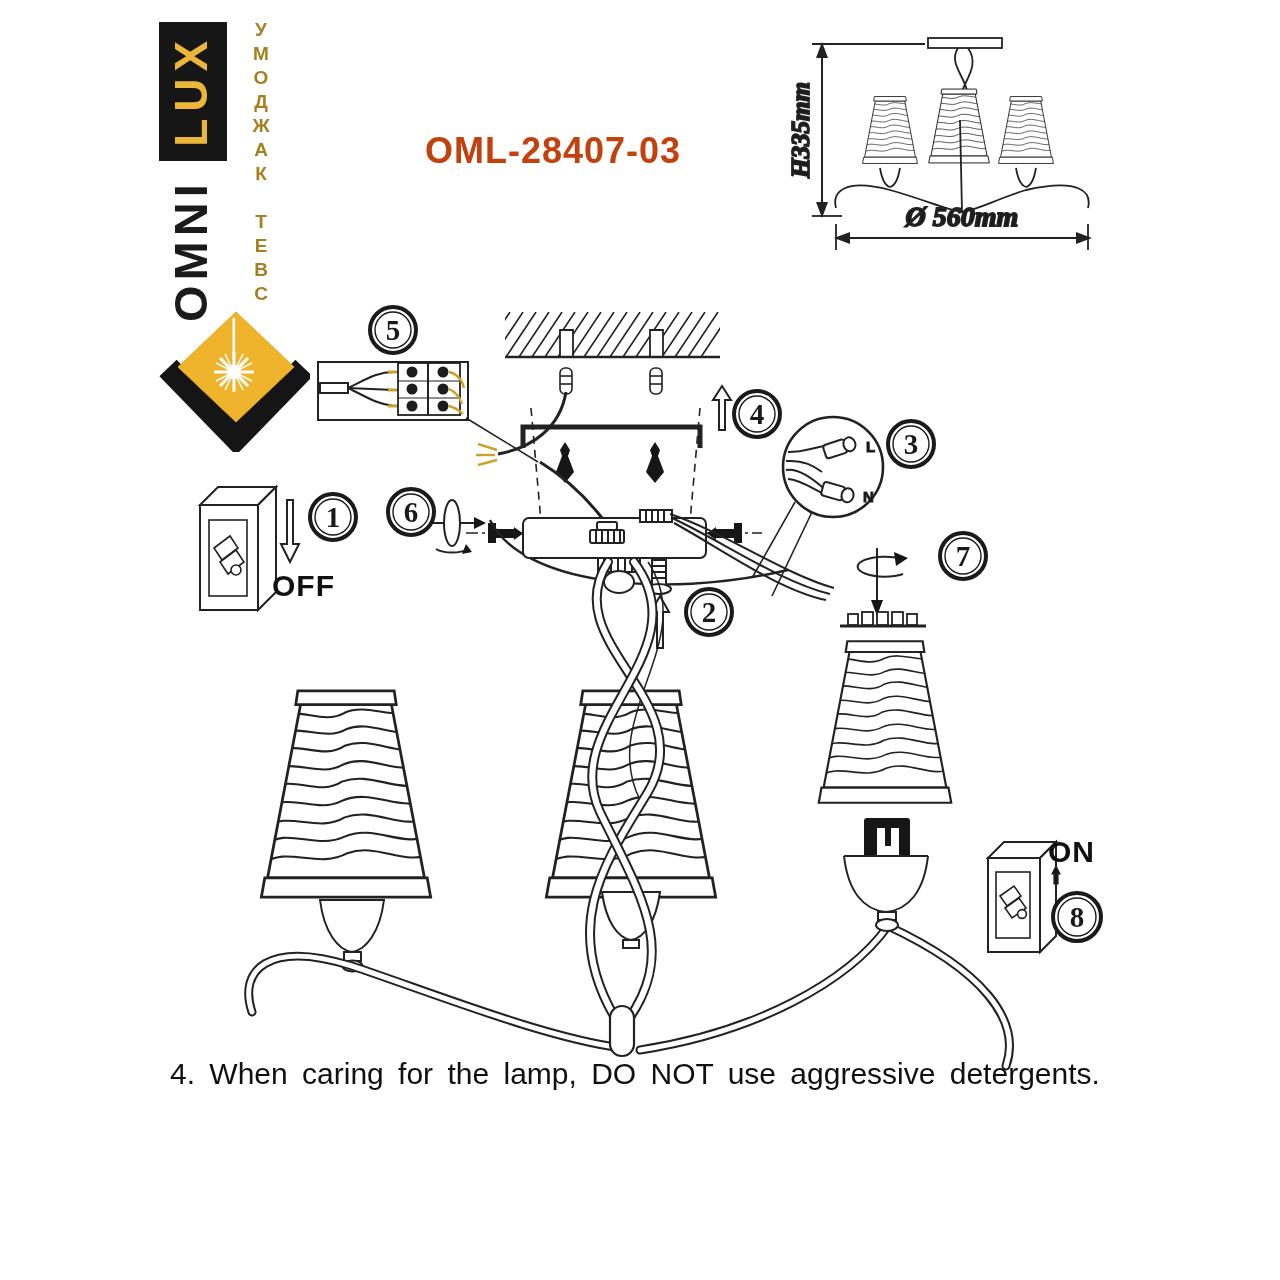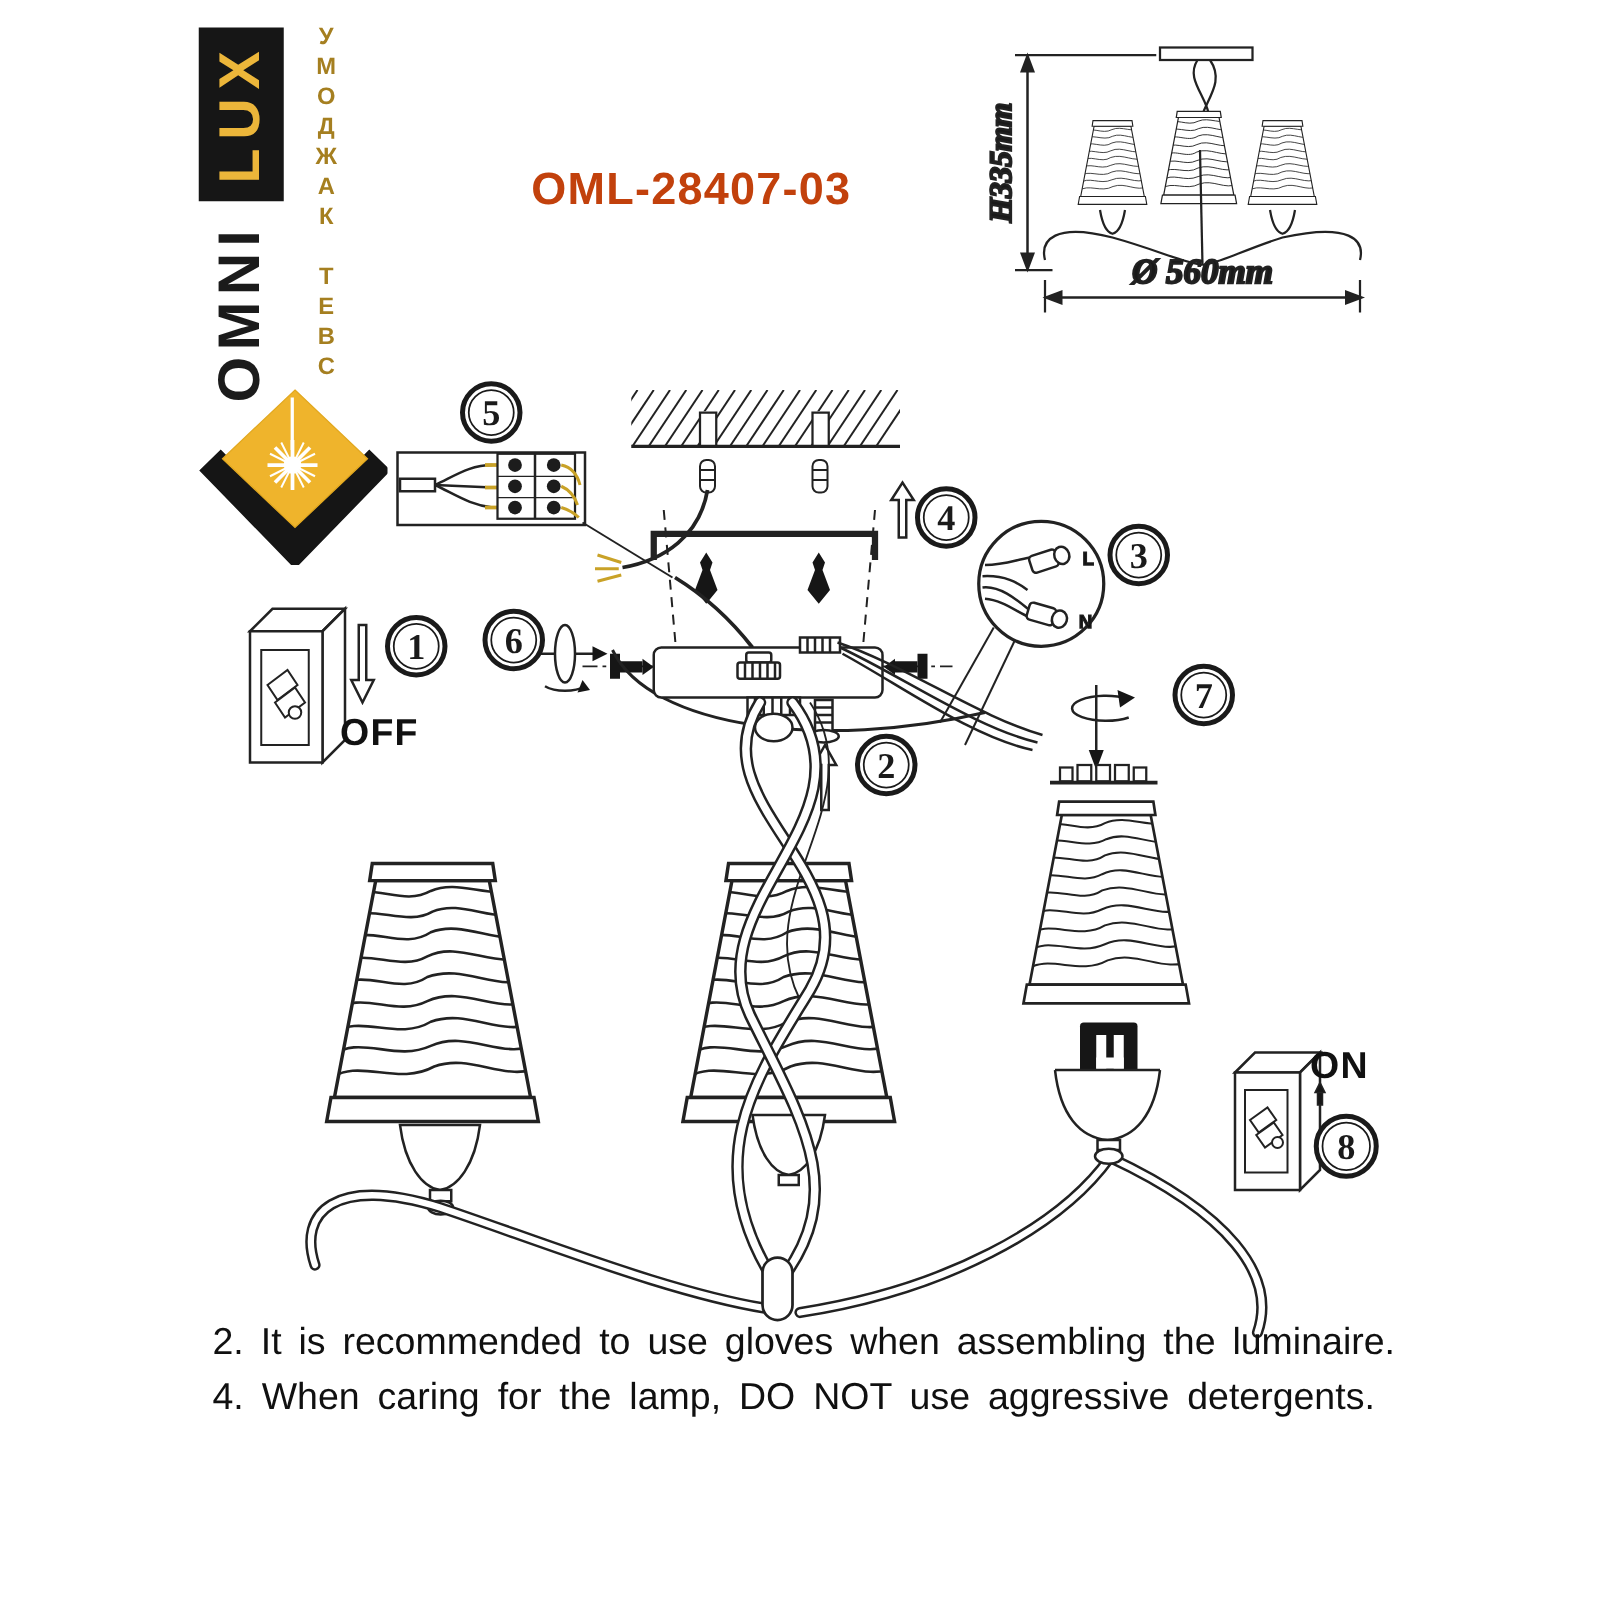--- a/index.html
+++ b/index.html
@@ -453,17 +453,16 @@
       </g>
       <g>
         <circle cx="1077" cy="917" r="24" fill="#fff" stroke="#1a1a1a" stroke-width="4"></circle>
         <circle cx="1077" cy="917" r="19" fill="none" stroke="#1a1a1a" stroke-width="1.4"></circle>
         <text class="stepnum" x="1077" y="927" text-anchor="middle">8</text>
       </g>
     </g>
   </svg>
 
   <div class="instructions">
-    <p class="stretch">2. It is recommended to use gloves when assembling the luminaire.</p>
     <p class="wide">4. When caring for the lamp, DO NOT use aggressive  detergents.</p>
   </div>
 
 </div>
 
 </body></html>

